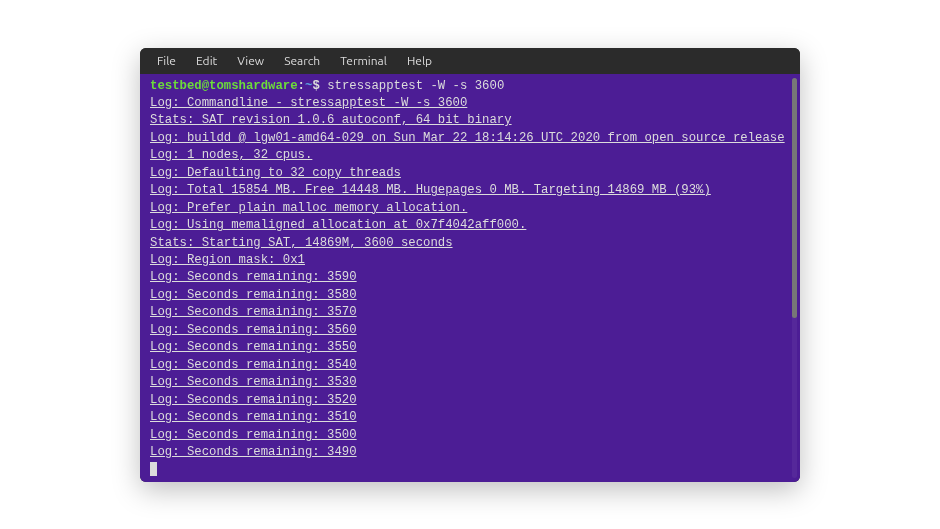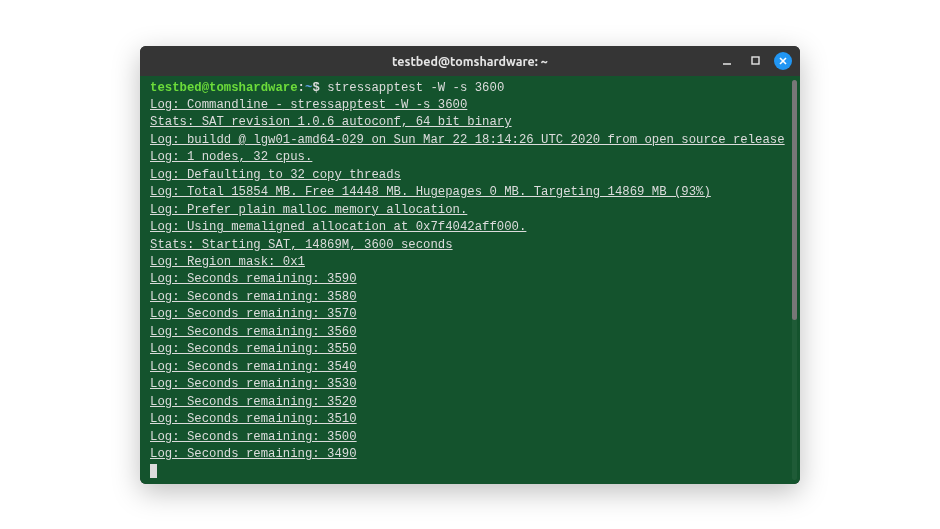--- a/index.html
+++ b/index.html
@@ -64,21 +64,21 @@
       font-family: "Ubuntu", "Liberation Sans", sans-serif;
       font-size: 12px;
       color: #dcdcdc;
     }
     .menu-item {
       padding: 3px 9px;
       border-radius: 3px;
       cursor: default;
     }
     .terminal-body {
-      background: #14532d;
+      background: #4c1d95;
       padding: 4px 10px 8px 10px;
       position: relative;
       height: 408px;
       overflow: hidden;
     }
     .scrollbar-track {
       position: absolute;
       right: 3px;
       top: 4px;
       bottom: 4px;
@@ -113,42 +113,29 @@
       height: 14px;
       background: #dcdcdc;
       vertical-align: text-bottom;
     }
   </style>
 </head>
 <body>
 
 <div class="window">
 
-  <div class="titlebar">
-    <span>testbed@tomshardware: ~</span>
-    <div class="win-controls">
-      <div class="win-btn">
-        <svg width="12" height="12" viewBox="0 0 12 12">
-            <line x1="2" y1="9" x2="10" y2="9" stroke="#e6e6e6" stroke-width="1.6"></line>
-          </svg>
-      </div>
-      <div class="win-btn">
-        <svg width="11" height="11" viewBox="0 0 11 11">
-            <rect x="2" y="2" width="7" height="7" fill="none" stroke="#e6e6e6" stroke-width="1.4"></rect>
-          </svg>
-      </div>
-      <div class="win-btn close-btn">
-        <svg width="10" height="10" viewBox="0 0 10 10">
-            <line x1="2" y1="2" x2="8" y2="8" stroke="#fff" stroke-width="1.6"></line>
-            <line x1="8" y1="2" x2="2" y2="8" stroke="#fff" stroke-width="1.6"></line>
-          </svg>
-      </div>
-    </div>
+
+  <div class="menubar">
+    <div class="menu-item">File</div>
+    <div class="menu-item">Edit</div>
+    <div class="menu-item">View</div>
+    <div class="menu-item">Search</div>
+    <div class="menu-item">Terminal</div>
+    <div class="menu-item">Help</div>
   </div>
-
 
   <div class="terminal-body">
     <div class="term-content"><span class="prompt-user">testbed@tomshardware</span><span class="prompt-sep">:</span><span class="prompt-path">~</span><span class="prompt-sep">$</span> <span class="cmd">stressapptest -W -s 3600</span>
 <div id="output-lines"><div class="log-line">Log: Commandline - stressapptest -W -s 3600</div><div class="log-line">Stats: SAT revision 1.0.6_autoconf, 64 bit binary</div><div class="log-line">Log: buildd @ lgw01-amd64-029 on Sun Mar 22 18:14:26 UTC 2020 from open source release</div><div class="log-line">Log: 1 nodes, 32 cpus.</div><div class="log-line">Log: Defaulting to 32 copy threads</div><div class="log-line">Log: Total 15854 MB. Free 14448 MB. Hugepages 0 MB. Targeting 14869 MB (93%)</div><div class="log-line">Log: Prefer plain malloc memory allocation.</div><div class="log-line">Log: Using memaligned allocation at 0x7f4042aff000.</div><div class="log-line">Stats: Starting SAT, 14869M, 3600 seconds</div><div class="log-line">Log: Region mask: 0x1</div><div class="log-line">Log: Seconds remaining: 3590</div><div class="log-line">Log: Seconds remaining: 3580</div><div class="log-line">Log: Seconds remaining: 3570</div><div class="log-line">Log: Seconds remaining: 3560</div><div class="log-line">Log: Seconds remaining: 3550</div><div class="log-line">Log: Seconds remaining: 3540</div><div class="log-line">Log: Seconds remaining: 3530</div><div class="log-line">Log: Seconds remaining: 3520</div><div class="log-line">Log: Seconds remaining: 3510</div><div class="log-line">Log: Seconds remaining: 3500</div><div class="log-line">Log: Seconds remaining: 3490</div></div><span class="cursor"></span></div>
 
     <div class="scrollbar-track">
       <div class="scrollbar-thumb"></div>
     </div>
   </div>
 

